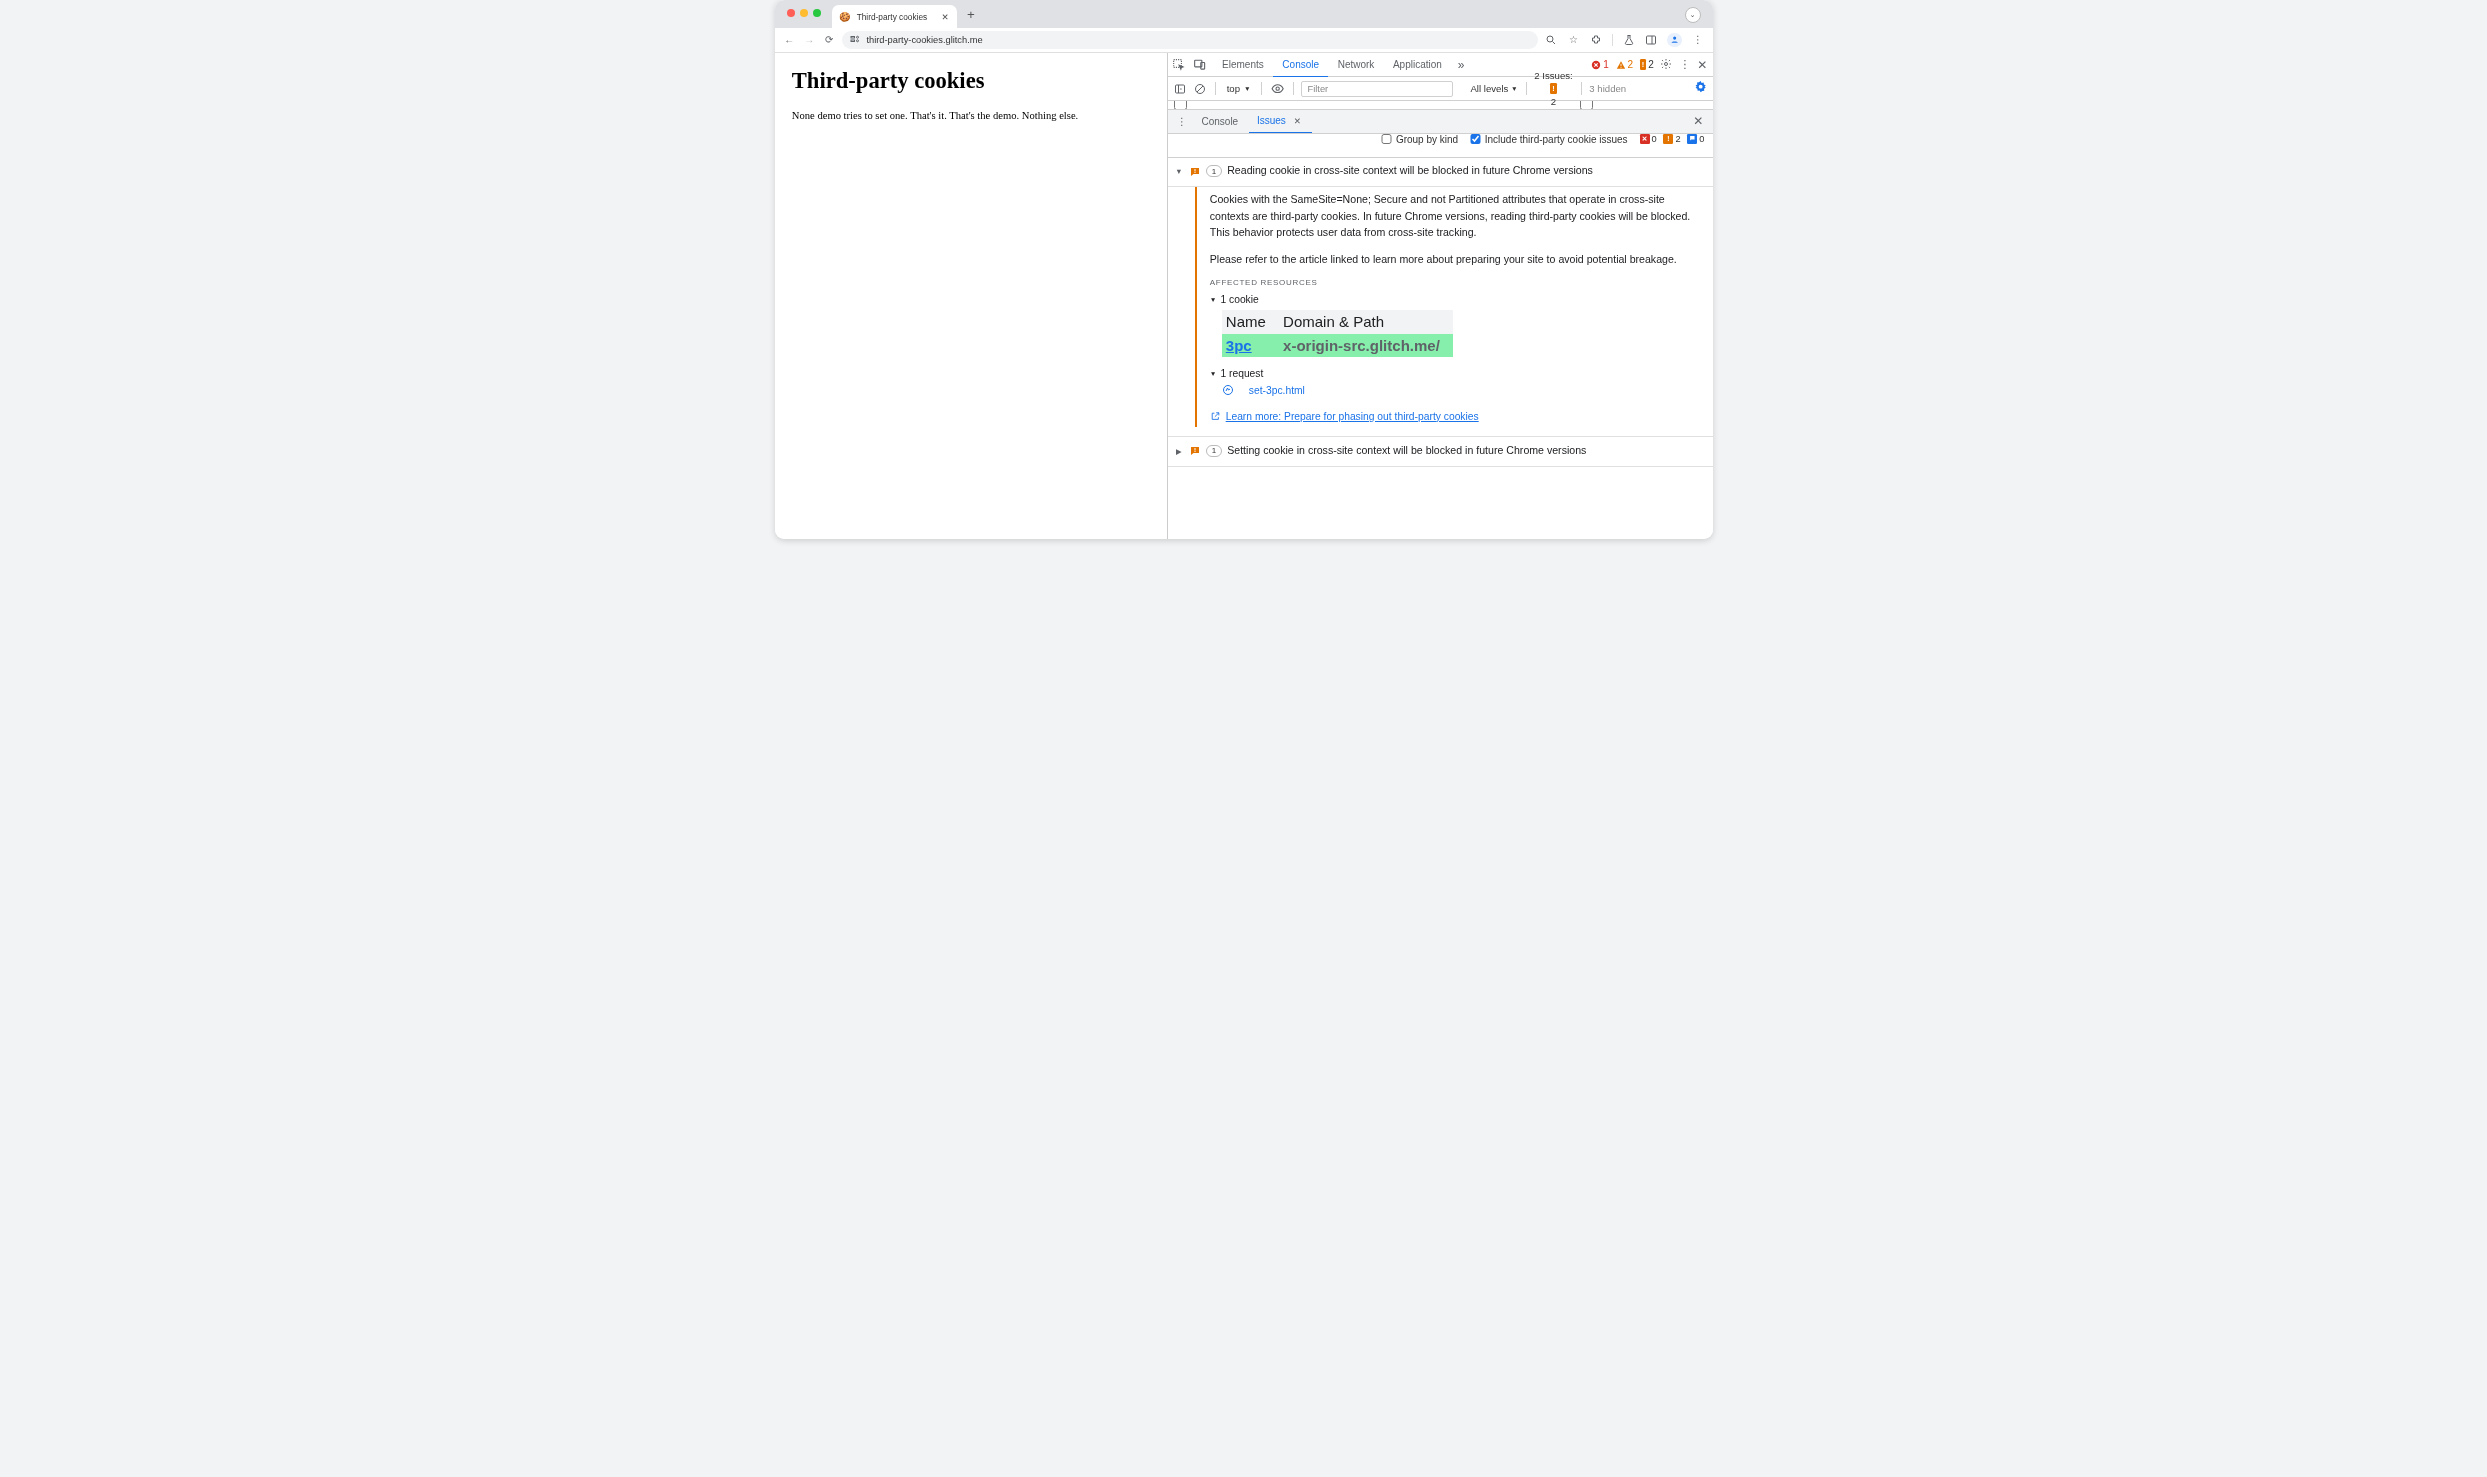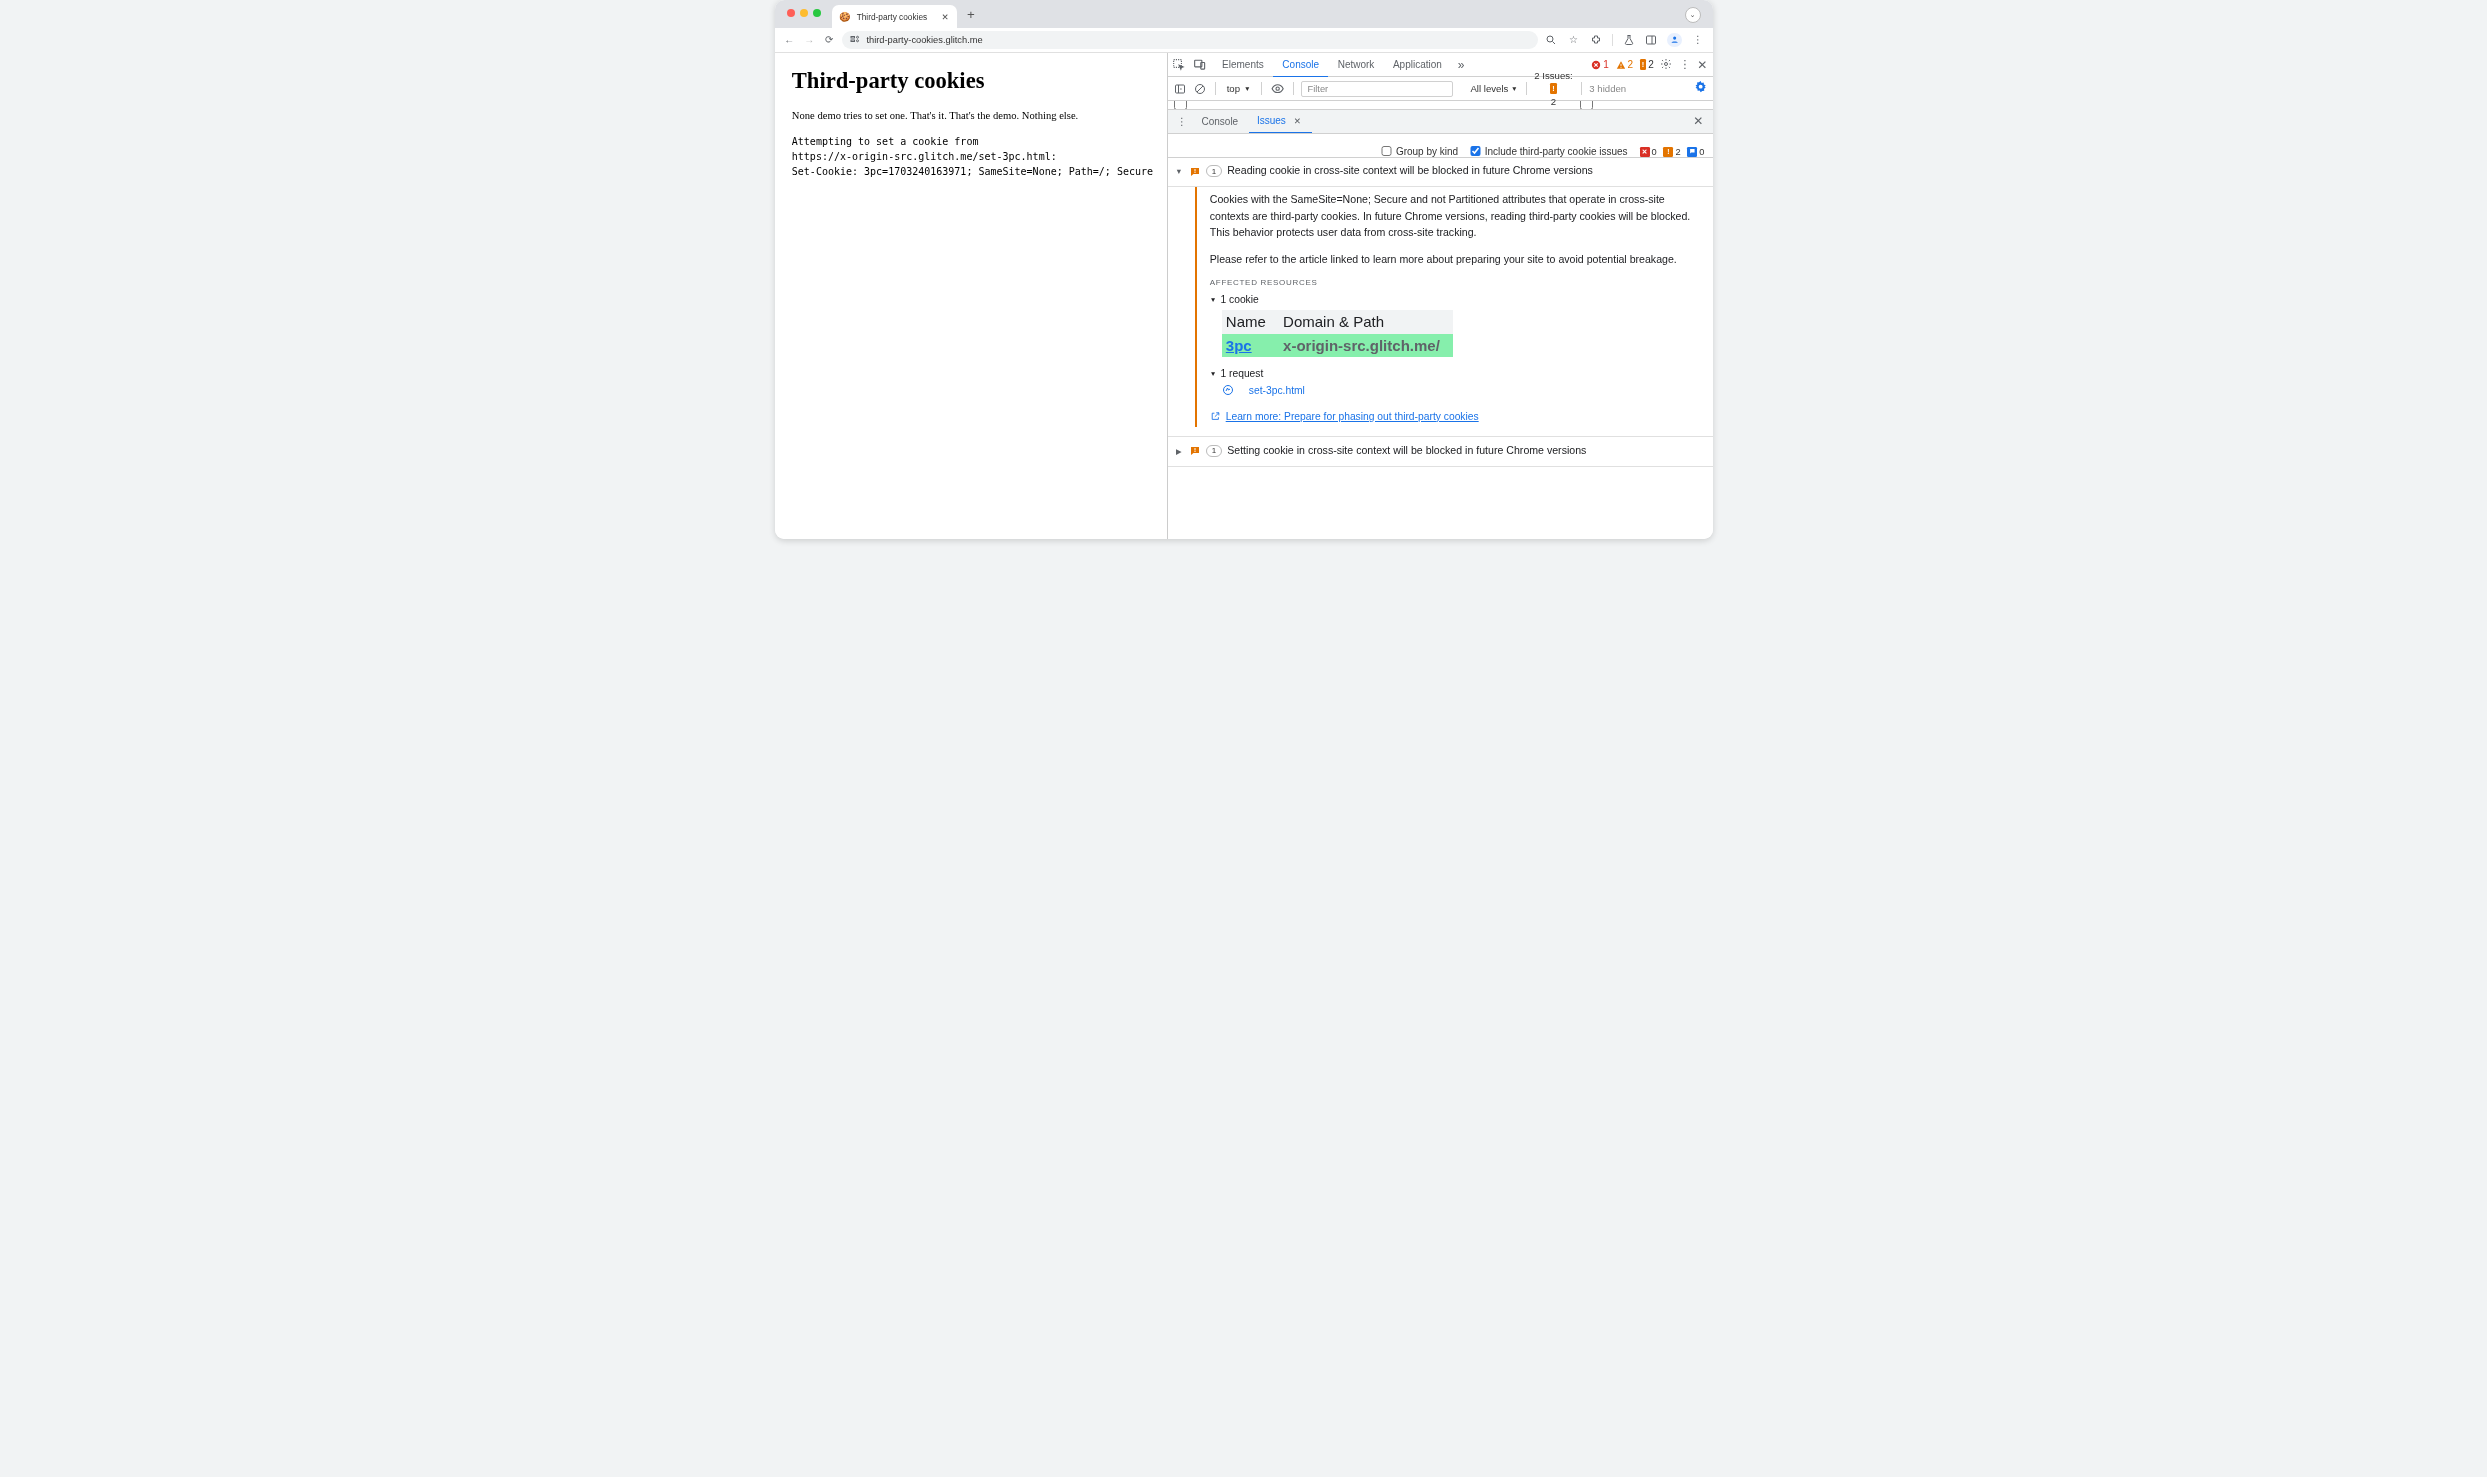--- a/index.html
+++ b/index.html
@@ -128,21 +128,21 @@
     height:24px; background:#f1f3f4; border-bottom:0.7px solid #d0d0d0;
     display:flex; align-items:center; padding:0 5.3px; font-size:10px; gap:2.7px;
   }
   .drawer-tabs .kebab { color:#5f6368; padding:0 4px; }
   .drawer-tab { padding:0 8px; height:24px; display:flex; align-items:center; color:#5f6368; }
   .drawer-tab.active { color:#1a73e8; border-bottom:1.3px solid #1a73e8; }
   .drawer-close-x { color:#5f6368; padding:0 2.7px; font-size:8.6px;}
   .drawer-right-x { margin-left:auto; color:#5f6368; font-size:12px; padding:0 4px;}
   
   .issues-filter {
-    height:24px; border-bottom:0.7px solid #d0d0d0; display:flex; align-items:flex-end;
+    height:24px; border-bottom:0.7px solid #d0d0d0; display:flex; align-items:flex-start;
     padding:0 8px; gap:12px; justify-content:flex-end; font-size:10px; color:#333;
   }
   .cb { display:flex; align-items:center; gap:4px; }
   .cb input { width:10.6px; height:10.6px; accent-color:#1a73e8; }
   .badge-row { display:flex; align-items:center; gap:6.7px; }
   .badge { display:flex; align-items:center; gap:2px; font-size:9.3px;}
   .badge .sq { width:10px; height:10px; border-radius:1.3px; display:flex; align-items:center; justify-content:center; font-size:6.7px; font-weight:bold; color:#fff;}
   .sq.red { background:#d93025; }
   .sq.orange { background:#e37400; }
   .sq.blue { background:#1a73e8; }
@@ -247,23 +247,20 @@
       </div>
       <div class="nav-icon">⋮</div>
     </div>
   </div>
 
   <div class="main">
 
     <div class="page">
       <h1>Third-party cookies</h1>
       <p>None demo tries to set one. That's it. That's the demo. Nothing else.</p>
-      <pre><span>Attempting to set a cookie from</span>
-<span>https://x-origin-src.glitch.me/set-3pc.html:</span>
-<span>Set-Cookie: 3pc=1703240163971; SameSite=None; Path=/; Secure</span></pre>
     </div>
 
     <div class="devtools">
 
       <div class="dt-tabs">
         <div class="dt-left-icons">
           <div class="dt-iconbox">
             <svg width="13.3" height="13.3" viewBox="0 0 24 24" fill="none" stroke="#5f6368" stroke-width="2">
                 <rect x="3" y="3" width="14" height="14" stroke-dasharray="2 2"></rect>
                 <path d="M13 13l7 3-3 1-1 3-3-7z" fill="#5f6368"></path>

